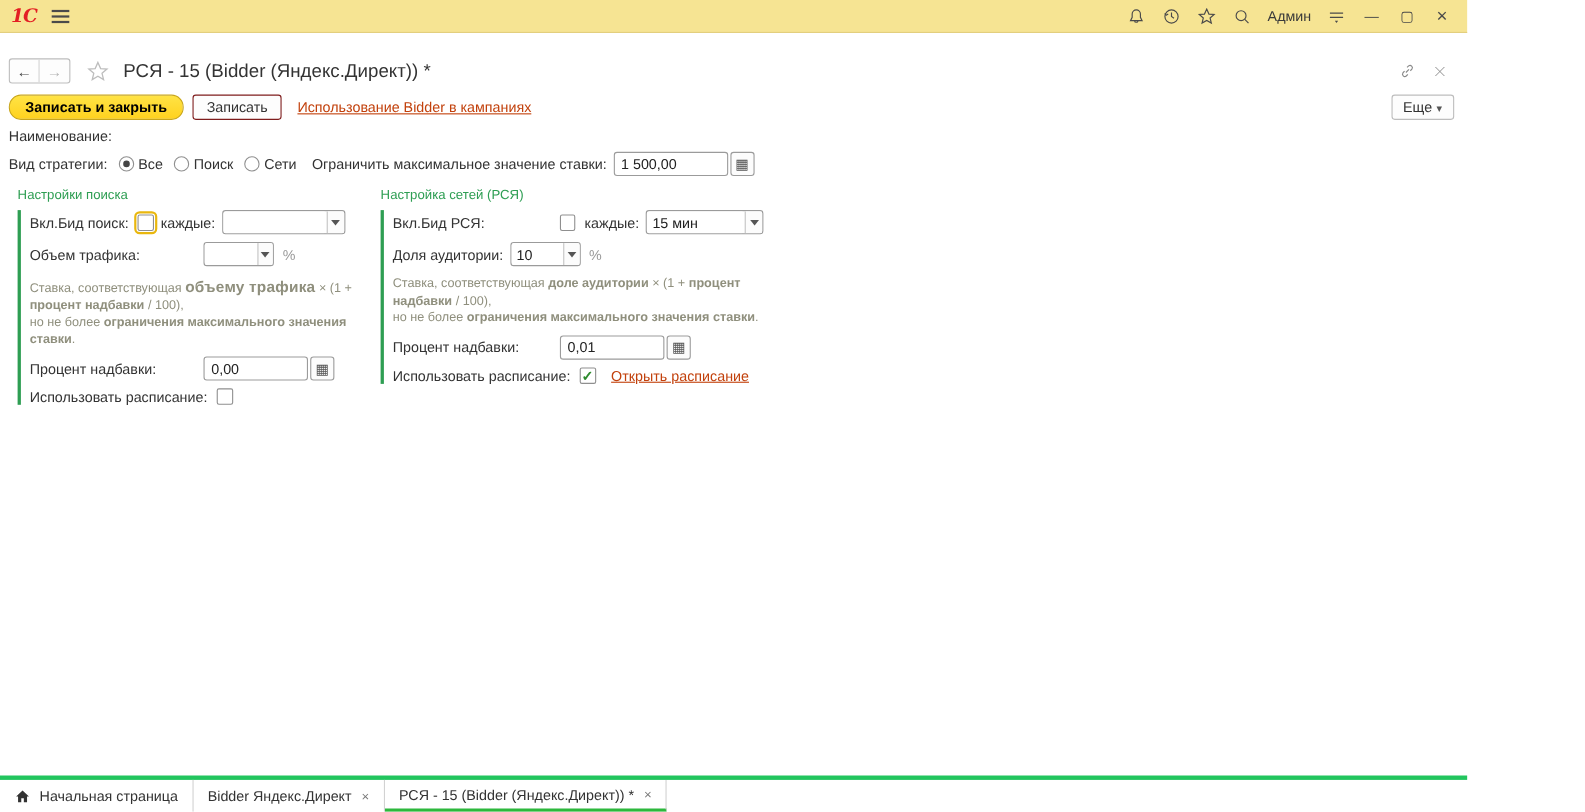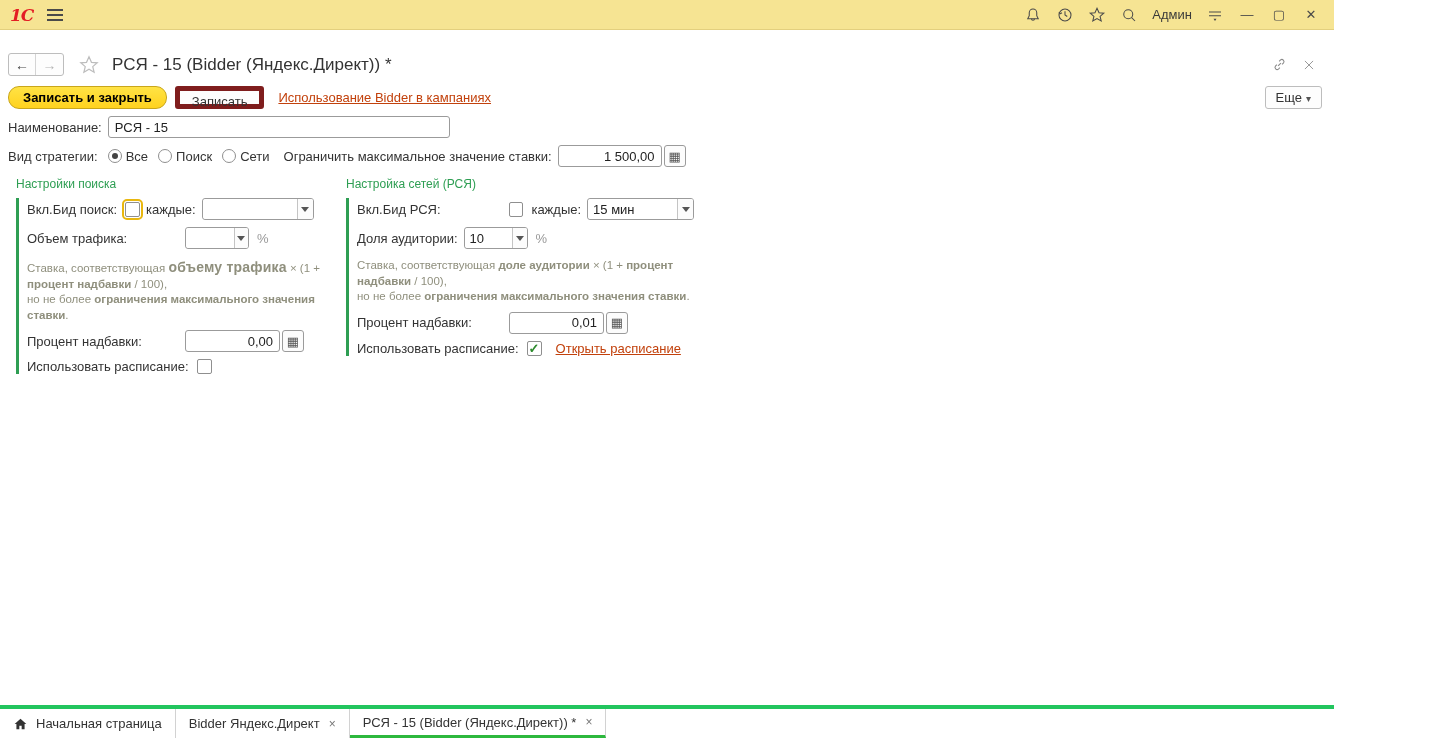--- a/index.html
+++ b/index.html
@@ -29,32 +29,32 @@
   .navbtn.fwd { color:#b5b5b5; }
   .fav-star { margin:0 8px 0 14px; cursor:pointer; display:flex; }
   .fav-star svg { stroke:#bdbdbd; fill:none; stroke-width:1.3; }
   .form-title { font-size:17px; color:#333; margin-left:4px; }
   .fh-right { margin-left:auto; display:flex; align-items:center; gap:14px; padding-right:6px; }
   .fh-right .ic { cursor:pointer; display:flex; }
   .fh-right svg { stroke:#8a8a8a; fill:none; stroke-width:1.5; }
 
   .cmdbar { display:flex; align-items:flex-start; padding:6px 12px 0 8px; }
   .btn-primary { background:linear-gradient(#ffe345,#ffd21f); border:1px solid #c9a61b; border-radius:11px; font-weight:bold; font-size:13px; color:#000; padding:3px 14px; height:23px; cursor:pointer; font-family:"Liberation Sans",sans-serif; }
-  .btn { background:#fdfdfd; border:5px solid #7f1d1d; border-radius:3px; font-size:13px; color:#333; padding:3px 12px; height:23px; cursor:pointer; margin-left:8px; font-family:"Liberation Sans",sans-serif; }
+  .btn { background:#fdfdfd; border:1px solid #7f1d1d; border-radius:3px; font-size:13px; color:#333; padding:3px 12px; height:23px; cursor:pointer; margin-left:8px; font-family:"Liberation Sans",sans-serif; }
   .link { color:#c2410c; text-decoration:underline; cursor:pointer; font-size:13px; }
   .cmdbar .link { margin-left:14px; margin-top:4px; }
   .btn-more { margin-left:auto; background:#fdfdfd; border:1px solid #bdbdbd; border-radius:3px; font-size:13px; color:#333; padding:3px 10px; height:23px; cursor:pointer; font-family:"Liberation Sans",sans-serif;text-align:center; }
   .btn-more .ar { font-size:10px; color:#555; margin-left:4px; }
 
   .frm { padding:0 12px 0 8px; }
   .frow { display:flex; align-items:center; margin-top:7px; }
   .lbl { color:#333; font-size:13px; white-space:nowrap; }
   input[type=text] { border:1px solid #9b9b9b; border-radius:3px; height:22px; font-size:13px; font-family:"Liberation Sans",sans-serif; color:#222; padding:0 6px; background:#fff; }
   .inp-name { width:342px; margin-left:6px; }
-  .num { text-align:right; }
+  .num { }
   .calcbtn { width:22px; height:22px; border:1px solid #9b9b9b; border-radius:3px; background:#fcfcfc; margin-left:2px; display:flex; align-items:center; justify-content:center; color:#555; font-size:13px; cursor:pointer; }
 
   .radio { display:inline-flex; align-items:center; margin-left:10px; cursor:pointer; }
   .rdot { width:14px; height:14px; border:1px solid #8f8f8f; border-radius:50%; background:#fff; display:inline-flex; align-items:center; justify-content:center; margin-right:4px; }
   .rdot.sel i { width:6px; height:6px; border-radius:50%; background:#444; }
 
   .maxbid-lbl { margin-left:14px; }
   .inp-maxbid { width:104px; margin-left:6px; }
 
   
@@ -173,21 +173,20 @@
       <button class="btn-primary">Записать и закрыть</button>
       <button class="btn">Записать</button>
       <span class="link">Использование Bidder в кампаниях</span>
       <button class="btn-more"><span>Еще</span><span class="ar">▾</span></button>
     </div>
 
     <div class="frm">
 
       <div class="frow">
         <span class="lbl">Наименование:</span>
-        <input type="text" class="inp-name" value="РСЯ - 15" style="">
       </div>
 
       <div class="frow">
         <span class="lbl">Вид стратегии:</span>
         <span class="radio">
           <span class="rdot sel">
               <i></i>
             </span>
           <span>Все</span>
         </span>

